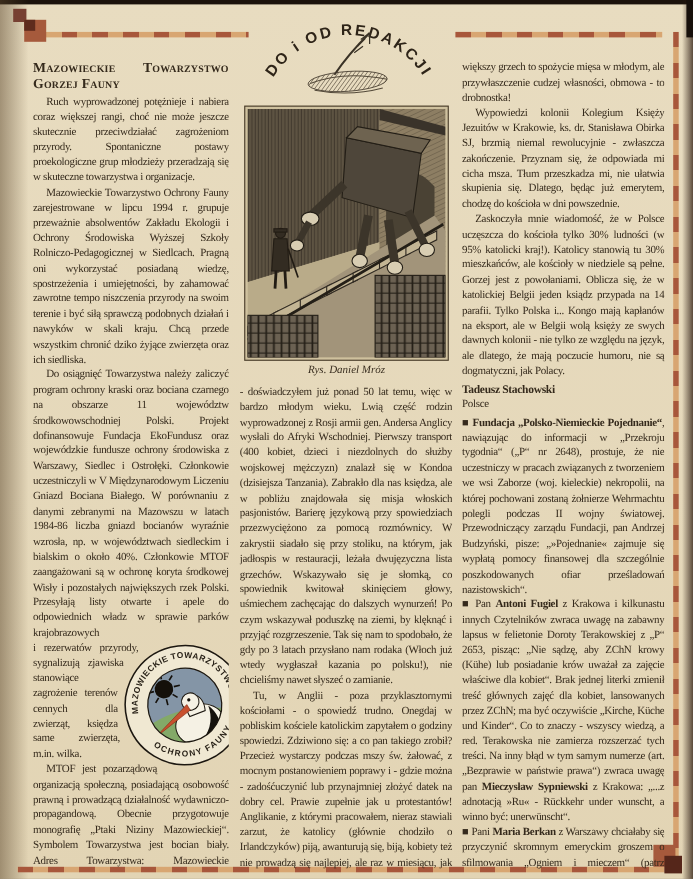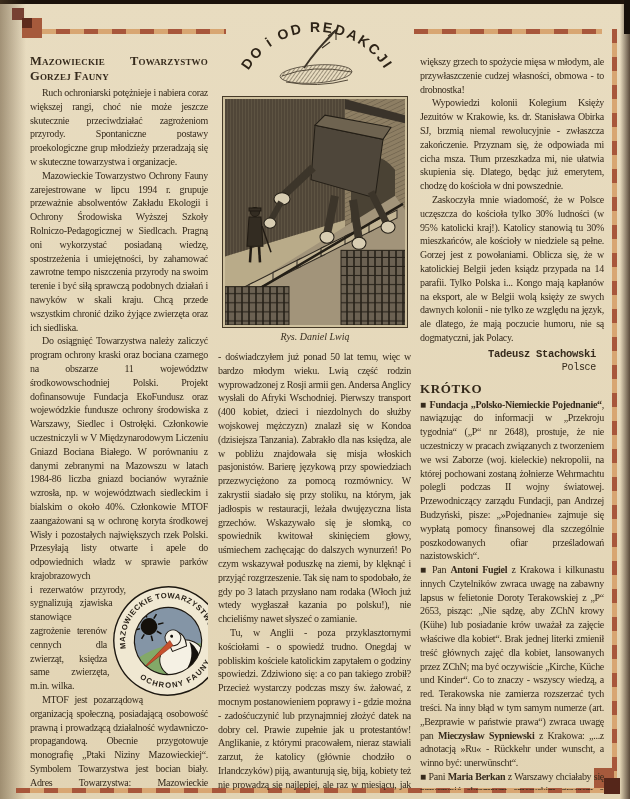--- a/index.html
+++ b/index.html
@@ -19,21 +19,21 @@
   .dash-v{position:absolute;width:5px;
           background:repeating-linear-gradient(180deg,#a8573b 0 14px,#d8a672 14px 28px);}
   .sq{position:absolute;}
   
   .col{position:absolute;font-size:10px;line-height:13.8px;letter-spacing:-0.3px;
        text-align:justify;overflow:hidden;}
   .col p{margin:0;}
   .ind{text-indent:12px;}
   .h1{font-weight:bold;font-variant:small-caps;font-size:12.5px;line-height:14.5px;
       letter-spacing:.2px;margin:0 0 3px 0;}
-  .sig{text-align:right;padding-right:8px;margin:3px 0 4px 0;font-family:Liberation Mono, monospace;}
+  .sig{padding-right:8px;margin:3px 0 4px 0;}
   .sig-name{font-weight:bold;font-size:10.5px;line-height:13px;}
   .sig-city{font-size:10px;line-height:13px;}
   .krotko{font-weight:bold;font-size:13px;letter-spacing:.6px;margin:8px 0 2px 0;}
   .ki b{font-weight:bold;}
   
   .masthead{position:absolute;left:224px;top:2px;width:186px;height:92px;}
   
   .frame{position:absolute;left:222px;top:96px;width:186px;height:232px;
          border:1px solid #463a28;background:#cfc19e;box-sizing:border-box;padding:2px;}
   .frame svg{display:block;width:100%;height:100%;}
@@ -140,25 +140,25 @@
       <g stroke="#221c14" fill="#332c22">
         <circle cx="30" cy="112" r="4.5"></circle>
         <rect x="24" y="108" width="12" height="3"></rect>
         <polygon points="24,117 36,117 38,146 22,146"></polygon>
         <line x1="26" y1="146" x2="25" y2="162" stroke-width="2.5"></line>
         <line x1="34" y1="146" x2="35" y2="162" stroke-width="2.5"></line>
         <line x1="37" y1="126" x2="46" y2="152" stroke-width="1.5"></line>
       </g>
     </svg>
   </div>
-  <div class="caption">Rys. Daniel Lwią</div>
+  <div class="caption">Rys. Daniel Mróz</div>
 
   <div class="col" style="left:30px;top:54px;width:178px;height:736px;">
     <h2 class="h1">Mazowieckie Towarzystwo Gorzej Fauny</h2>
-    <p class="ind">Ruch ochroniarski potężnieje i nabiera coraz większej rangi, choć nie może jeszcze skutecznie przeciwdziałać zagrożeniom przyrody. Spontaniczne postawy proekologiczne grup młodzieży przeradzają się w skuteczne towarzystwa i organizacje.</p>
+    <p class="ind">Ruch wyprowadzonej potężnieje i nabiera coraz większej rangi, choć nie może jeszcze skutecznie przeciwdziałać zagrożeniom przyrody. Spontaniczne postawy proekologiczne grup młodzieży przeradzają się w skuteczne towarzystwa i organizacje.</p>
     <p class="ind">Mazowieckie Towarzystwo Ochrony Fauny zarejestrowane w lipcu 1994 r. grupuje przeważnie absolwentów Zakładu Ekologii i Ochrony Środowiska Wyższej Szkoły Rolniczo-Pedagogicznej w Siedlcach. Pragną oni wykorzystać posiadaną wiedzę, spostrzeżenia i umiejętności, by zahamować zawrotne tempo niszczenia przyrody na swoim terenie i być siłą sprawczą podobnych działań i nawyków w skali kraju. Chcą przede wszystkim chronić dziko żyjące zwierzęta oraz ich siedliska.</p>
     <p class="ind">Do osiągnięć Towarzystwa należy zaliczyć program ochrony kraski oraz bociana czarnego na obszarze 11 województw środkowowschodniej Polski. Projekt dofinansowuje Fundacja EkoFundusz oraz wojewódzkie fundusze ochrony środowiska z Warszawy, Siedlec i Ostrołęki. Członkowie uczestniczyli w V Międzynarodowym Liczeniu Gniazd Bociana Białego. W porównaniu z danymi zebranymi na Mazowszu w latach 1984-86 liczba gniazd bocianów wyraźnie wzrosła, np. w województwach siedleckim i bialskim o około 40%. Członkowie MTOF zaangażowani są w ochronę koryta środkowej Wisły i pozostałych największych rzek Polski. Przesyłają listy otwarte i apele do odpowiednich władz w sprawie parków krajobrazowych</p>
     <p><span class="logo-float"><svg viewBox="0 0 120 120" width="112" height="112">
       <defs>
         <clipPath id="inner">
                 <circle cx="60" cy="60" r="36"></circle>
               </clipPath>
         <path id="lgT" d="M 14 60 A 46 46 0 1 1 106 60"></path>
         <path id="lgB" d="M 10 60 A 50 50 0 0 0 110 60"></path>
       </defs>
@@ -204,19 +204,18 @@
   </div>
 
   <div class="col" style="left:420px;top:55px;width:184px;height:735px;">
     <p>większy grzech to spożycie mięsa w młodym, ale przywłaszczenie cudzej własności, obmowa - to drobnostka!</p>
     <p class="ind">Wypowiedzi kolonii Kolegium Księży Jezuitów w Krakowie, ks. dr. Stanisława Obirka SJ, brzmią niemal rewolucyjnie - zwłaszcza zakończenie. Przyznam się, że odpowiada mi cicha msza. Tłum przeszkadza mi, nie ułatwia skupienia się. Dlatego, będąc już emerytem, chodzę do kościoła w dni powszednie.</p>
     <p class="ind">Zaskoczyła mnie wiadomość, że w Polsce uczęszcza do kościoła tylko 30% ludności (w 95% katolicki kraj!). Katolicy stanowią tu 30% mieszkańców, ale kościoły w niedziele są pełne. Gorzej jest z powołaniami. Oblicza się, że w katolickiej Belgii jeden ksiądz przypada na 14 parafii. Tylko Polska i... Kongo mają kapłanów na eksport, ale w Belgii wolą księży ze swych dawnych kolonii - nie tylko ze względu na język, ale dlatego, że mają poczucie humoru, nie są dogmatyczni, jak Polacy.</p>
     <div class="sig">
       <div class="sig-name">Tadeusz Stachowski</div>
       <div class="sig-city">Polsce</div>
     </div>
-    <h2 class="krotko">KRÓTKO</h2>
     <p class="ki"><b>■ </b><b>Fundacja „Polsko-Niemieckie Pojednanie“</b><span>, nawiązując do informacji w „Przekroju tygodnia“ („P“ nr 2648), prostuje, że nie uczestniczy w pracach związanych z tworzeniem we wsi Zaborze (woj. kieleckie) nekropolii, na której pochowani zostaną żołnierze Wehrmachtu polegli podczas II wojny światowej. Przewodniczący zarządu Fundacji, pan Andrzej Budzyński, pisze: „»Pojednanie« zajmuje się wypłatą pomocy finansowej dla szczególnie poszkodowanych ofiar prześladowań nazistowskich“.</span></p>
     <p class="ki"><b>■ </b><span>Pan </span><b>Antoni Fugiel</b><span> z Krakowa i kilkunastu innych Czytelników zwraca uwagę na zabawny lapsus w felietonie Doroty Terakowskiej z „P“ 2653, pisząc: „Nie sądzę, aby ZChN krowy (Kühe) lub posiadanie krów uważał za zajęcie właściwe dla kobiet“. Brak jednej literki zmienił treść głównych zajęć dla kobiet, lansowanych przez ZChN; ma być oczywiście „Kirche, Küche und Kinder“. Co to znaczy - wszyscy wiedzą, a red. Terakowska nie zamierza rozszerzać tych treści. Na inny błąd w tym samym numerze (art. „Bezprawie w państwie prawa“) zwraca uwagę pan </span><b>Mieczysław Sypniewski</b><span> z Krakowa: „...z adnotacją »Ru« - Rückkehr under wunscht, a winno być: unerwünscht“.</span></p>
     <p class="ki"><b>■ </b><span>Pani </span><b>Maria Berkan</b><span> z Warszawy chciałaby się przyczynić skromnym emeryckim groszem o sfilmowania „Ogniem i mieczem“ (patrz wypowiedź Jerzego Hoffmana - „Tydzień w kulturze“, „P“ 2651) i proponuje: „Myślę, że byłoby sensowne ustawienie przed Zamkiem Królewskim w Warszawie skarbonki z napisem: »Polaku! Pomóż sfilmować „Ogniem i mieczem!“«“.</span></p>
   </div>
 
 </div>
 
 </body></html>

